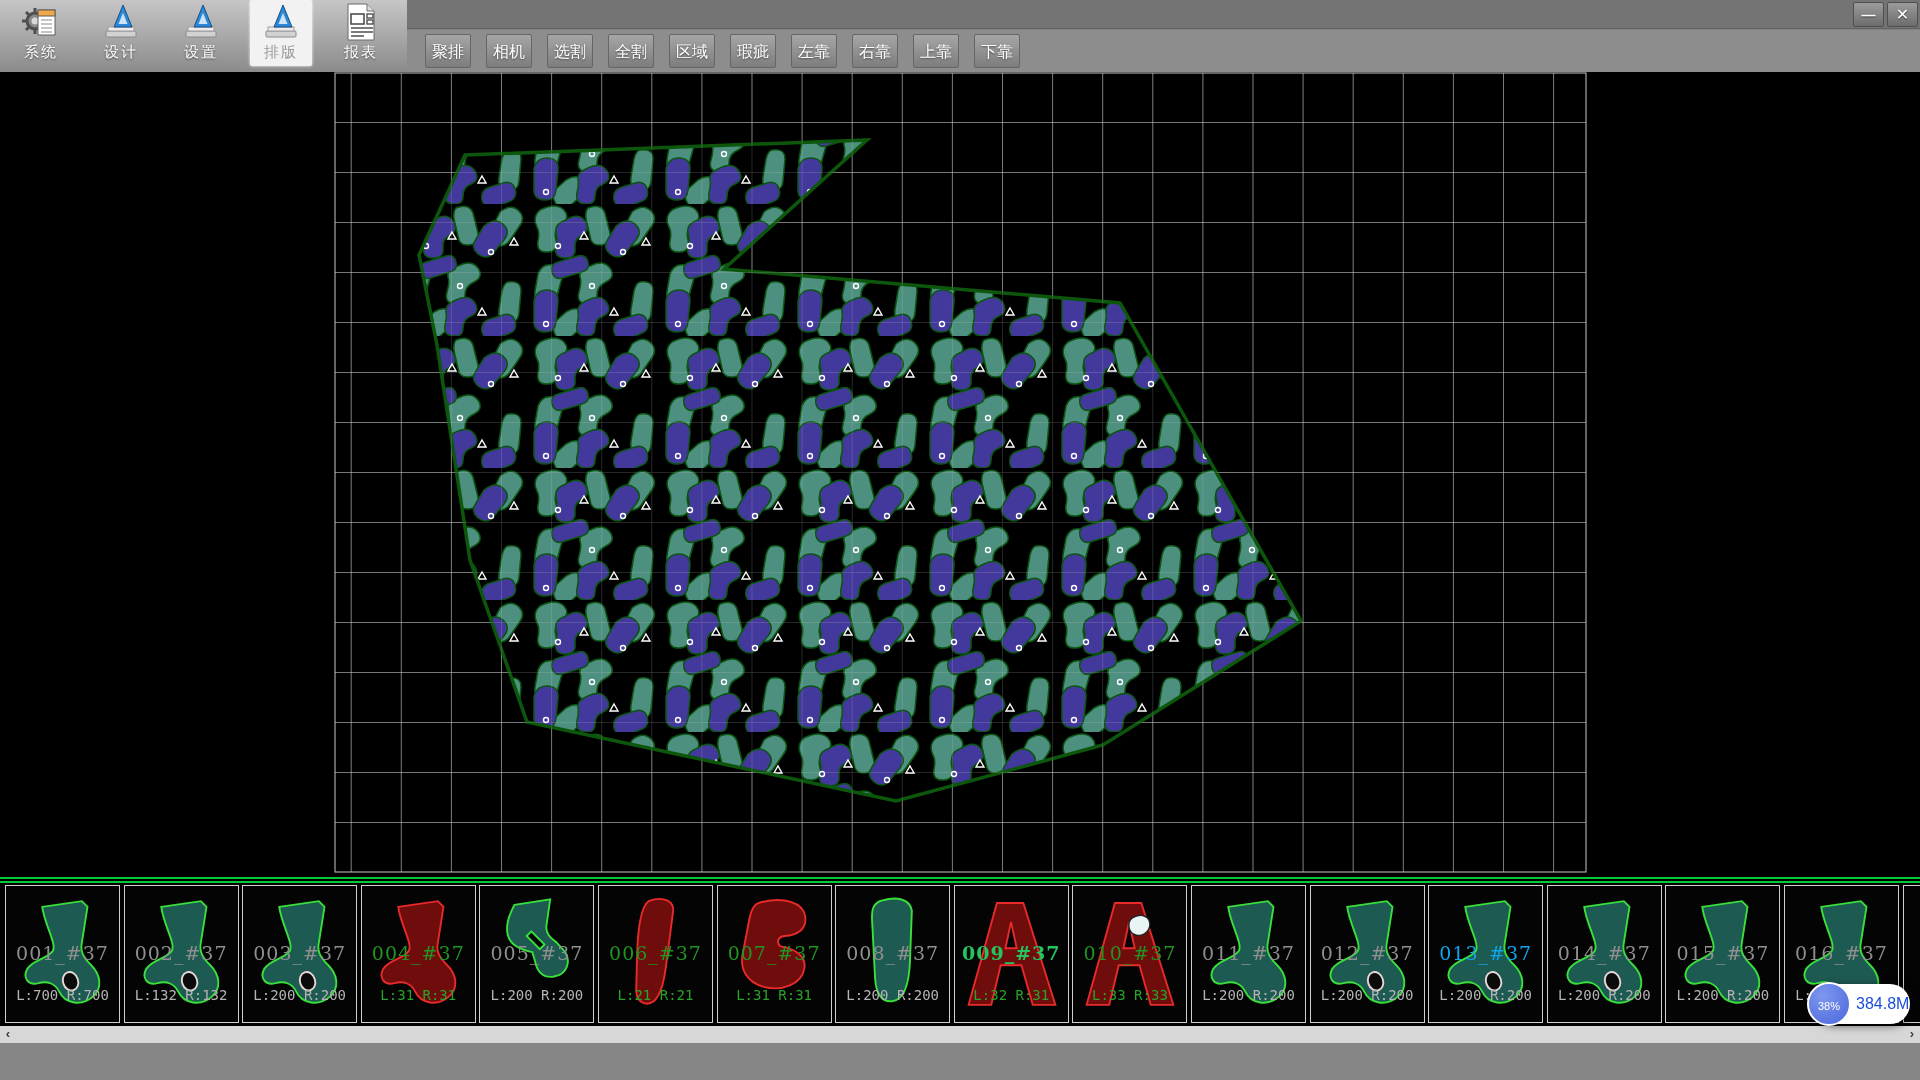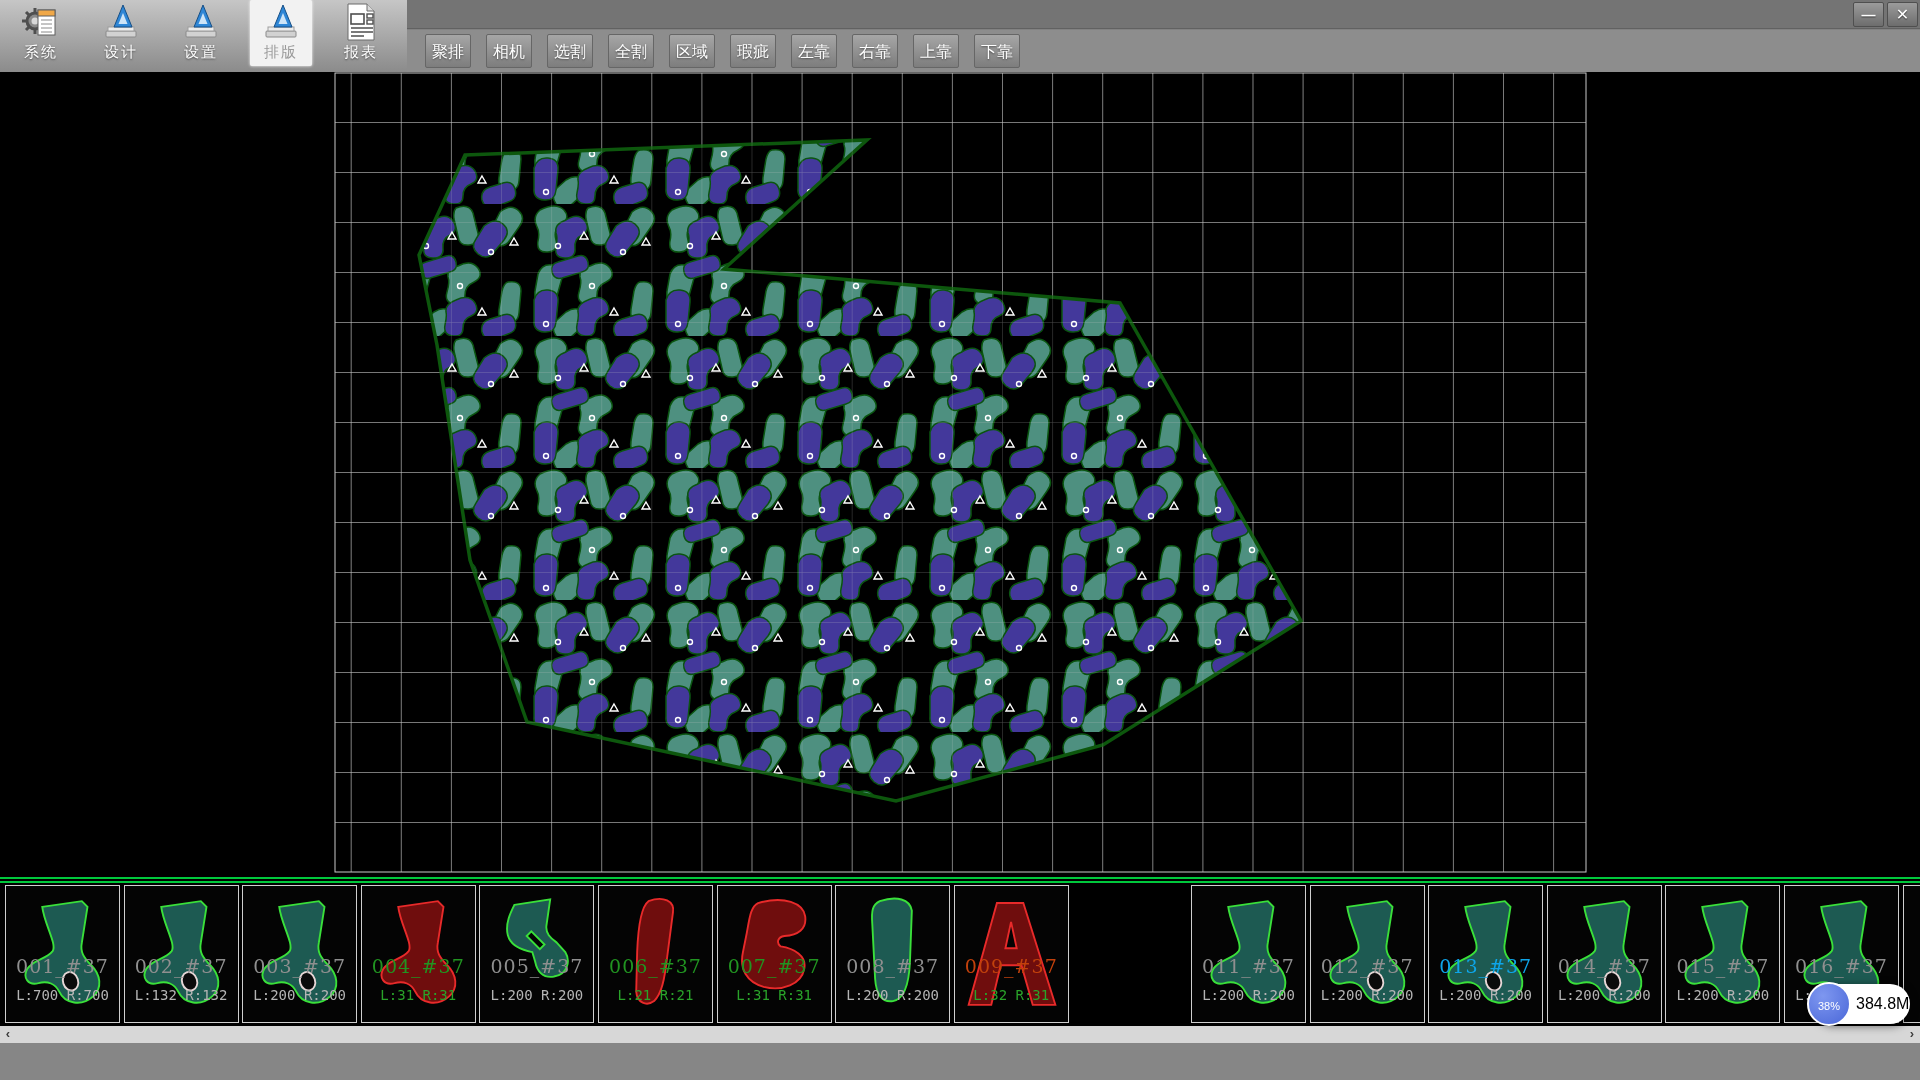--- a/index.html
+++ b/index.html
@@ -40,39 +40,39 @@
   
   .canvas { position:absolute; left:0; top:72px; width:1920px; height:801px; background:#000; }
 
   
   .thumbstrip { position:absolute; left:0; top:873px; width:1920px; height:153px; background:#000; }
   .gline { position:absolute; left:0; width:1920px; height:2px; background:var(--strip-green,#00c83c); }
   .tcell { position:absolute; top:12px; width:115px; height:138px; background:#040404;
     border:1px solid #cfcfcf; overflow:hidden; }
   .tcell svg { position:absolute; left:8px; top:4px; }
   .tlabel { position:absolute; left:0; top:56px; width:100%; text-align:center;
-    font-family:"DejaVu Serif",serif; font-size:19px; letter-spacing:1px;margin-top:13px; }
+    font-family:"DejaVu Serif",serif; font-size:19px; letter-spacing:1px; }
   .tlr { position:absolute; left:0; bottom:19px; width:100%; text-align:center;
     font-family:"DejaVu Sans Mono",monospace; font-size:14px; }
 
   
   .hscroll { position:absolute; left:0; top:1026px; width:1920px; height:17px; background:#d7d7d7; }
   .sarrow { position:absolute; top:0; width:16px; height:17px; color:#3d3d3d; font-size:13px;
     line-height:16px; text-align:center; font-weight:bold; }
   .sarrow.left { left:0; } .sarrow.right { right:0; }
   .bottombar { position:absolute; left:0; top:1043px; width:1920px; height:37px; background:#868686; }
 
   
   .membadge { position:absolute; left:1814px; top:984px; width:96px; height:40px;
     background:#fff; border-radius:20px; box-shadow:0 2px 8px rgba(0,0,0,.55); }
   .membadge .pct { position:absolute; left:-7px; top:-2px; width:44px; height:44px; border-radius:50%;
     background:radial-gradient(circle at 35% 30%, #7e97f0, #4a67d8); color:#fff; font-size:11px;
     line-height:44px; text-align:center; border:2px solid #fff; }
   .membadge .mem { position:absolute; left:42px; top:0; height:36px; line-height:40px;
-    font-size:16px; color:#000000; }
+    font-size:16px; color:#1d4ed8; }
 </style>
 </head>
 <body>
 
 <div class="window">
 
   <div class="topbar">
     <div class="iconbar" id="iconbar">
         <div class="navbtn" style="left: 10px;">
           <span class="nicon"><svg viewBox="0 0 40 40">
@@ -261,22 +261,30 @@
         <svg width="98" height="126" viewBox="0 0 104 126">
           <path d="M38,8 C56,2 70,6 72,18 L70,72 C69,96 64,112 52,114 C40,116 34,106 33,90 L30,32 C29,18 30,12 38,8 Z" fill="#1d5a52" stroke="#3ae03a" stroke-width="2" fill-rule="evenodd"></path>
         </svg>
         <div class="tlabel" style="color: rgb(143, 143, 143);">008_#37</div>
         <div class="tlr" style="color: rgb(180, 180, 180);">L:200 R:200</div>
       </div>
       <div class="tcell" style="left: 953.8px;">
         <svg width="98" height="126" viewBox="0 0 104 126">
           <path d="M6,118 L36,10 L64,10 L98,118 L74,118 L62,76 L40,76 L30,118 Z M45,58 L57,58 L51,30 Z" fill="#6f0d0d" stroke="#e82a2a" stroke-width="2" fill-rule="evenodd"></path>
         </svg>
-        <div class="tlabel" style="color: #c2410c;">009_#37</div>
+        <div class="tlabel" style="color: #22c55e; font-weight: bold;">009_#37</div>
         <div class="tlr" style="color: rgb(42, 163, 42);">L:32 R:31</div>
+      </div>
+      <div class="tcell" style="left: 1072.4px;">
+        <svg width="98" height="126" viewBox="0 0 104 126">
+          <path d="M6,118 L36,10 L64,10 L98,118 L74,118 L62,76 L40,76 L30,118 Z M45,58 L57,58 L51,30 Z" fill="#6f0d0d" stroke="#e82a2a" stroke-width="2" fill-rule="evenodd"></path>
+          <path d="M54,26 C64,20 74,24 73,34 C72,42 63,47 56,43 C50,40 49,30 54,26 Z" fill="#e9f5f5" stroke="#222" stroke-width="1.5"></path>
+        </svg>
+        <div class="tlabel" style="color: rgb(33, 148, 33);">010_#37</div>
+        <div class="tlr" style="color: rgb(42, 163, 42);">L:33 R:33</div>
       </div>
       <div class="tcell" style="left: 1191px;">
         <svg width="98" height="126" viewBox="0 0 104 126">
           <path d="M30,14 L72,8 L78,14 L72,52 C70,62 74,68 82,76 C92,86 94,100 84,109 C72,120 54,117 48,104 C44,96 36,92 26,95 C15,98 9,89 14,80 C20,70 34,70 41,61 C46,54 32,32 30,14 Z" fill="#1d5a52" stroke="#3ae03a" stroke-width="2" fill-rule="evenodd"></path>
         </svg>
         <div class="tlabel" style="color: rgb(143, 143, 143);">011_#37</div>
         <div class="tlr" style="color: rgb(180, 180, 180);">L:200 R:200</div>
       </div>
       <div class="tcell" style="left: 1309.6px;">
         <svg width="98" height="126" viewBox="0 0 104 126">

